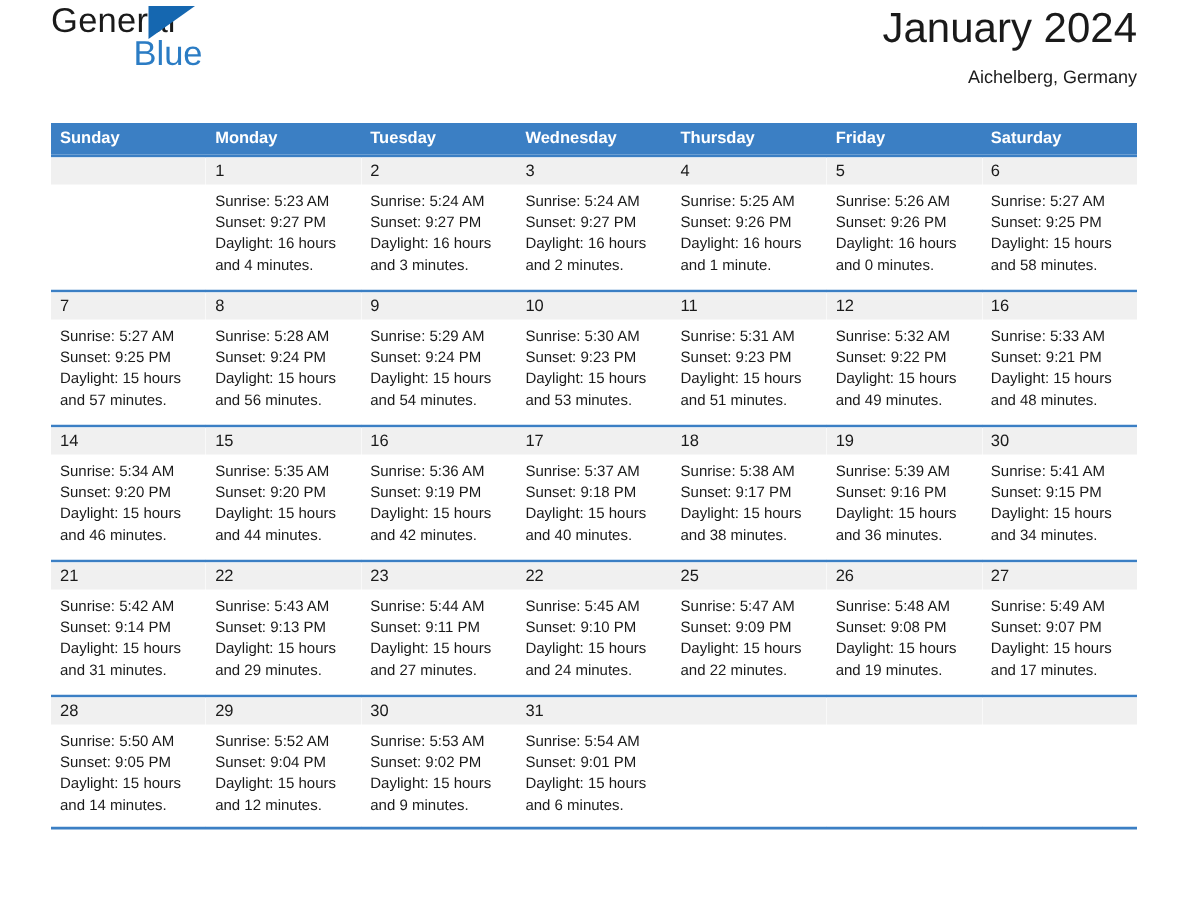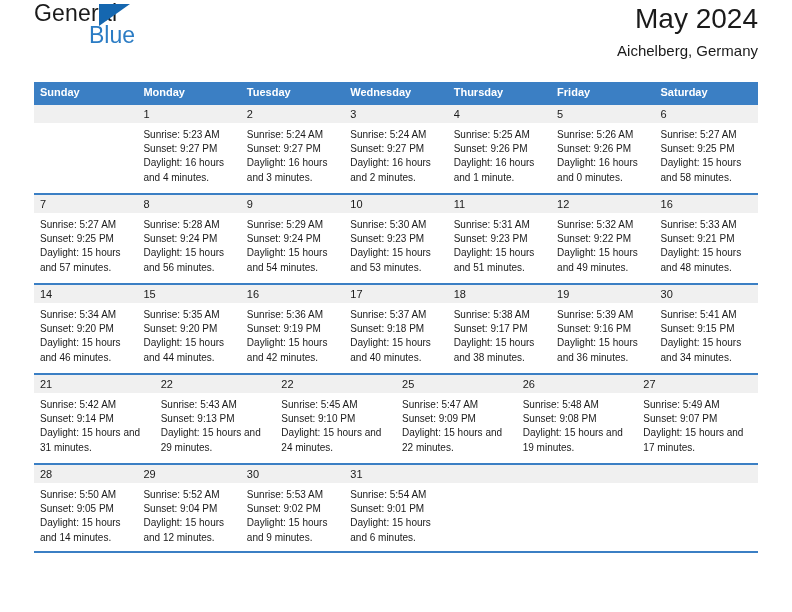--- a/index.html
+++ b/index.html
@@ -65,21 +65,21 @@
     padding-top: 2px;
   }
   .cal-title {
     font-size: 28px;
     font-weight: normal;
     color: #1a1a1a;
     line-height: 33px;
     white-space: nowrap;
   }
   .cal-subtitle {
-    font-size: 15px;
+    font-size: 12px;
     font-weight: normal;
     color: #1a1a1a;
     line-height: 22px;
     margin-top: 5px;
     white-space: nowrap;
   }
 
   
   .calendar {
     margin-top: 10px;
@@ -138,21 +138,21 @@
 
 <div class="page">
 
   <div class="header">
     <div class="brand">
       <span class="brand-general">General</span>
       <span class="brand-triangle"></span>
       <span class="brand-blue">Blue</span>
     </div>
     <div class="title-block">
-      <div class="cal-title">May 2024</div>
+      <div class="cal-title">January 2024</div>
       <div class="cal-subtitle">Aichelberg, Germany</div>
     </div>
   </div>
 
   <div class="calendar">
     <div class="weekdays">
       <div class="weekday">Sunday</div>
       <div class="weekday">Monday</div>
       <div class="weekday">Tuesday</div>
       <div class="weekday">Wednesday</div>
@@ -341,20 +341,28 @@
           </div>
           <div class="day">
             <div class="day-head">22</div>
             <div class="day-body">
               <div class="d-sunrise">Sunrise: 5:43 AM</div>
               <div class="d-sunset">Sunset: 9:13 PM</div>
               <div class="d-daylight">Daylight: 15 hours and 29 minutes.</div>
             </div>
           </div>
           <div class="day">
+            <div class="day-head">23</div>
+            <div class="day-body">
+              <div class="d-sunrise">Sunrise: 5:44 AM</div>
+              <div class="d-sunset">Sunset: 9:11 PM</div>
+              <div class="d-daylight">Daylight: 15 hours and 27 minutes.</div>
+            </div>
+          </div>
+          <div class="day">
             <div class="day-head">22</div>
             <div class="day-body">
               <div class="d-sunrise">Sunrise: 5:45 AM</div>
               <div class="d-sunset">Sunset: 9:10 PM</div>
               <div class="d-daylight">Daylight: 15 hours and 24 minutes.</div>
             </div>
           </div>
           <div class="day">
             <div class="day-head">25</div>
             <div class="day-body">

